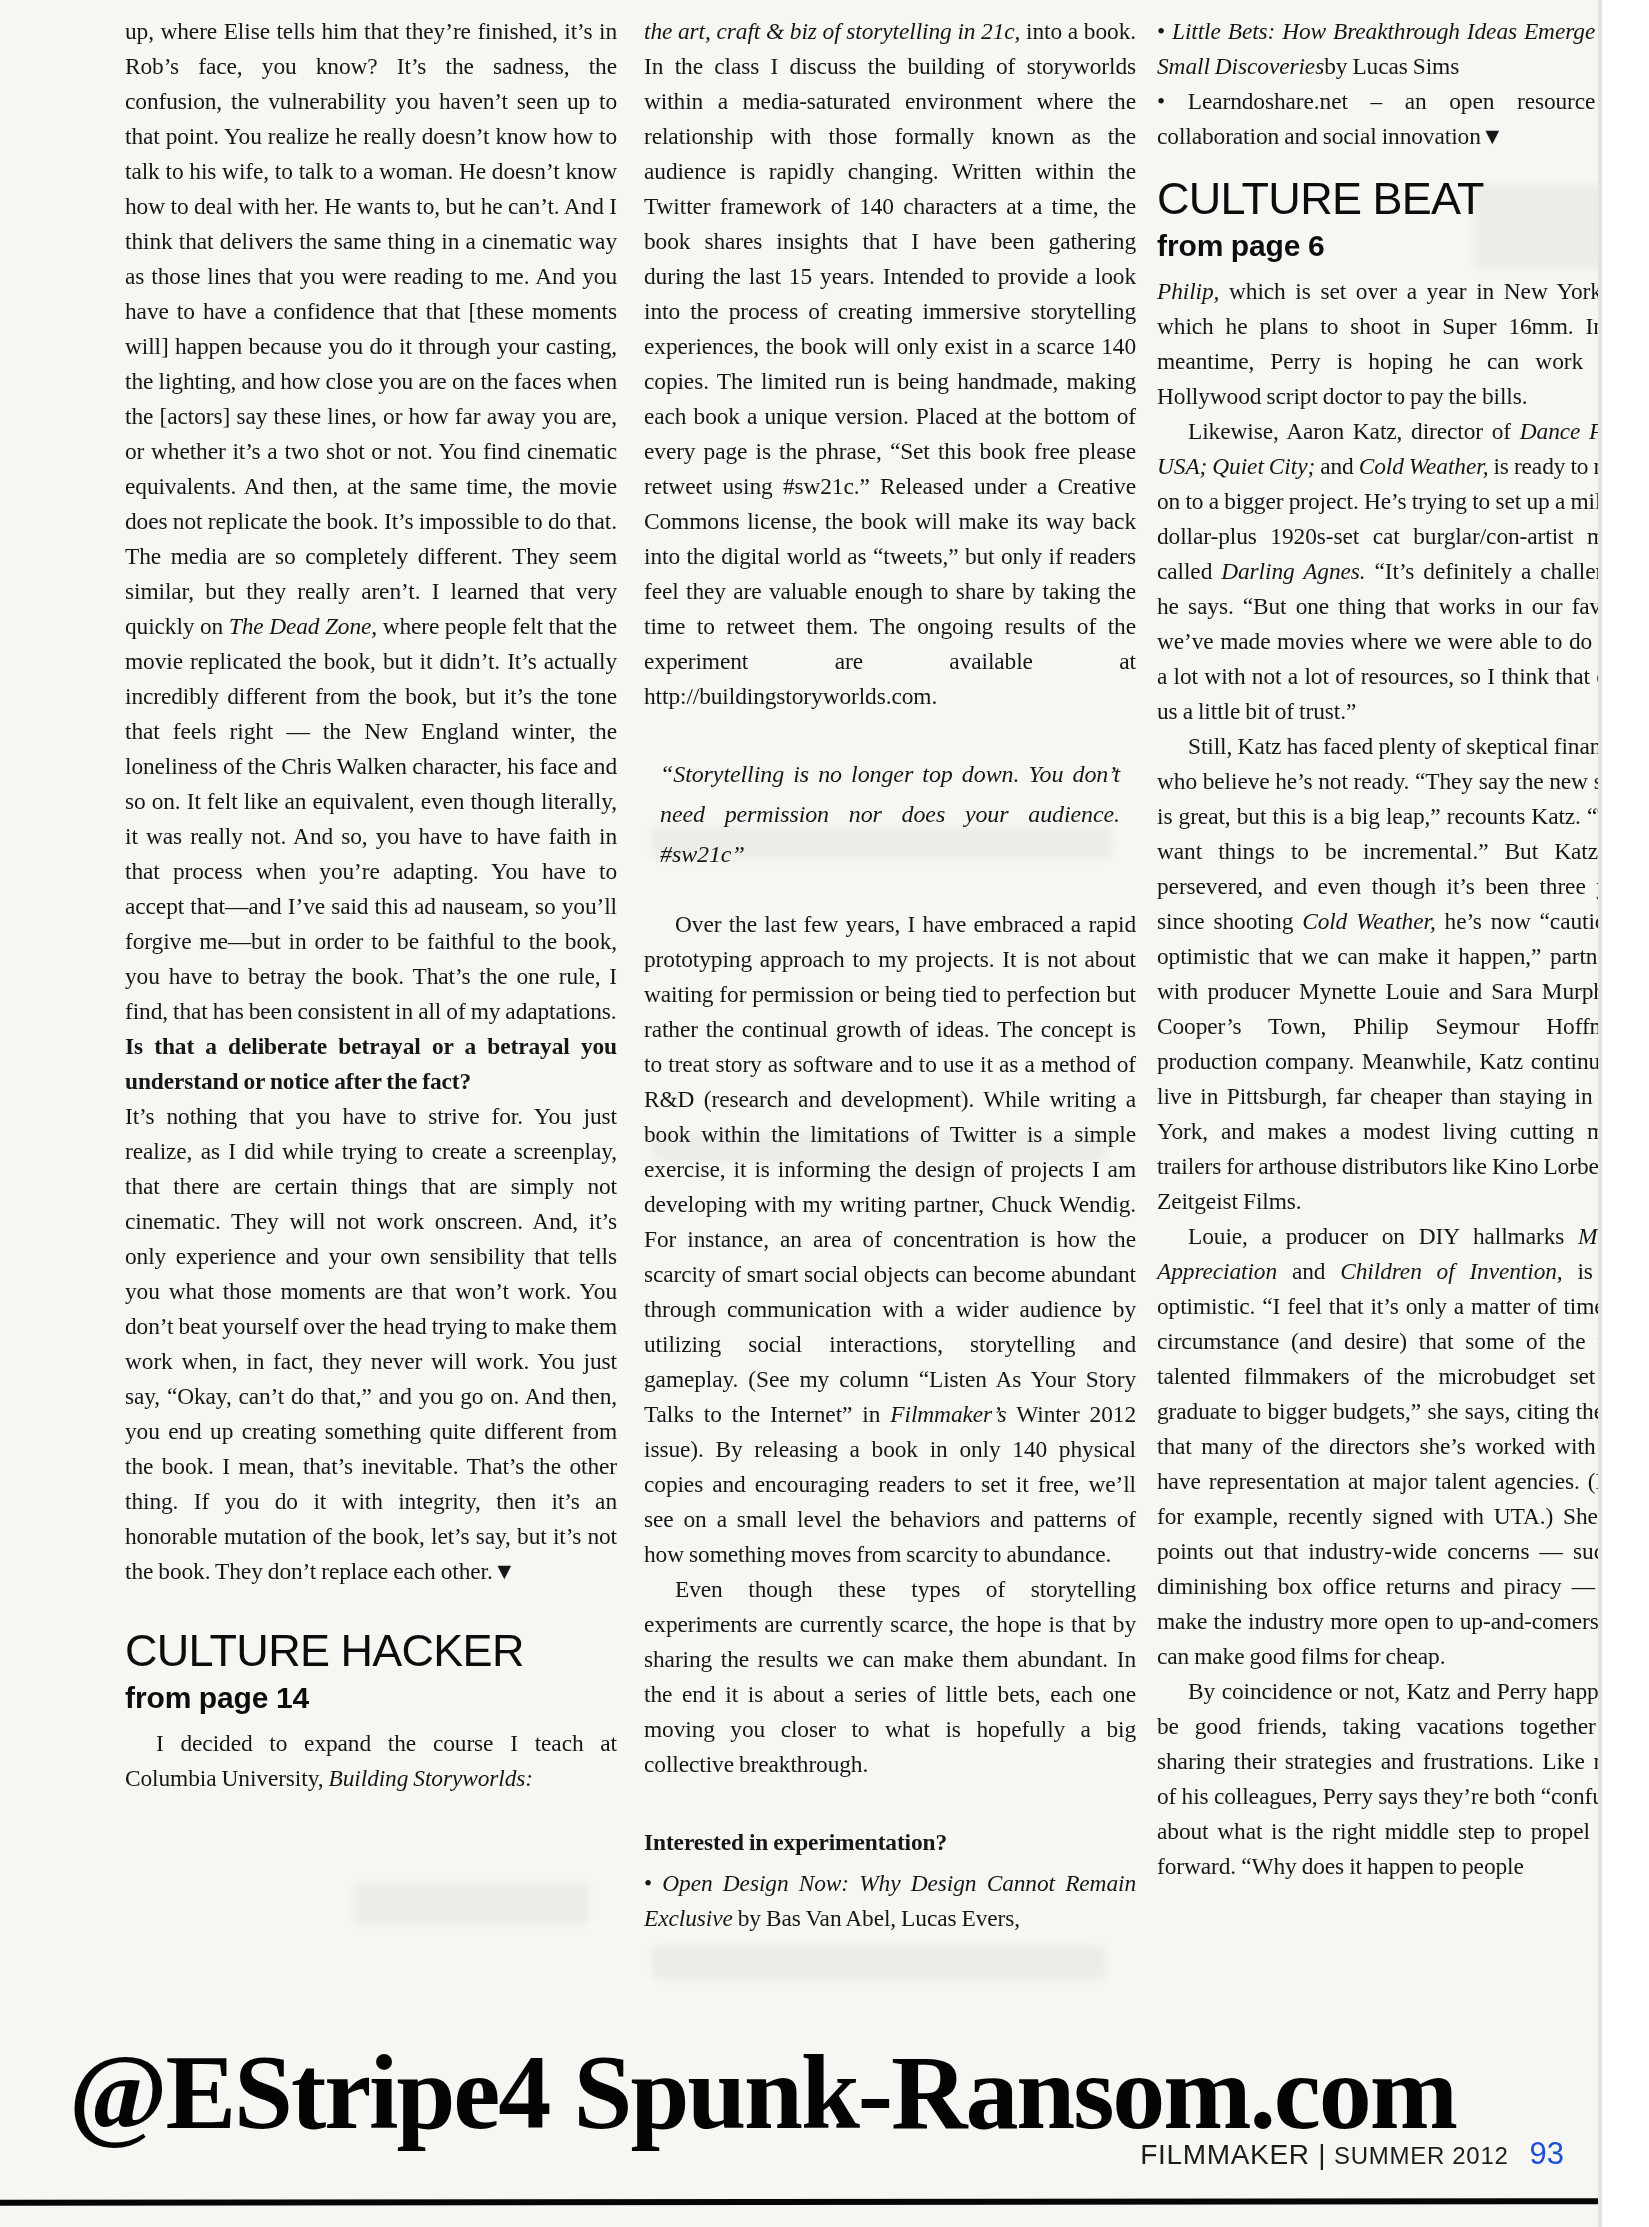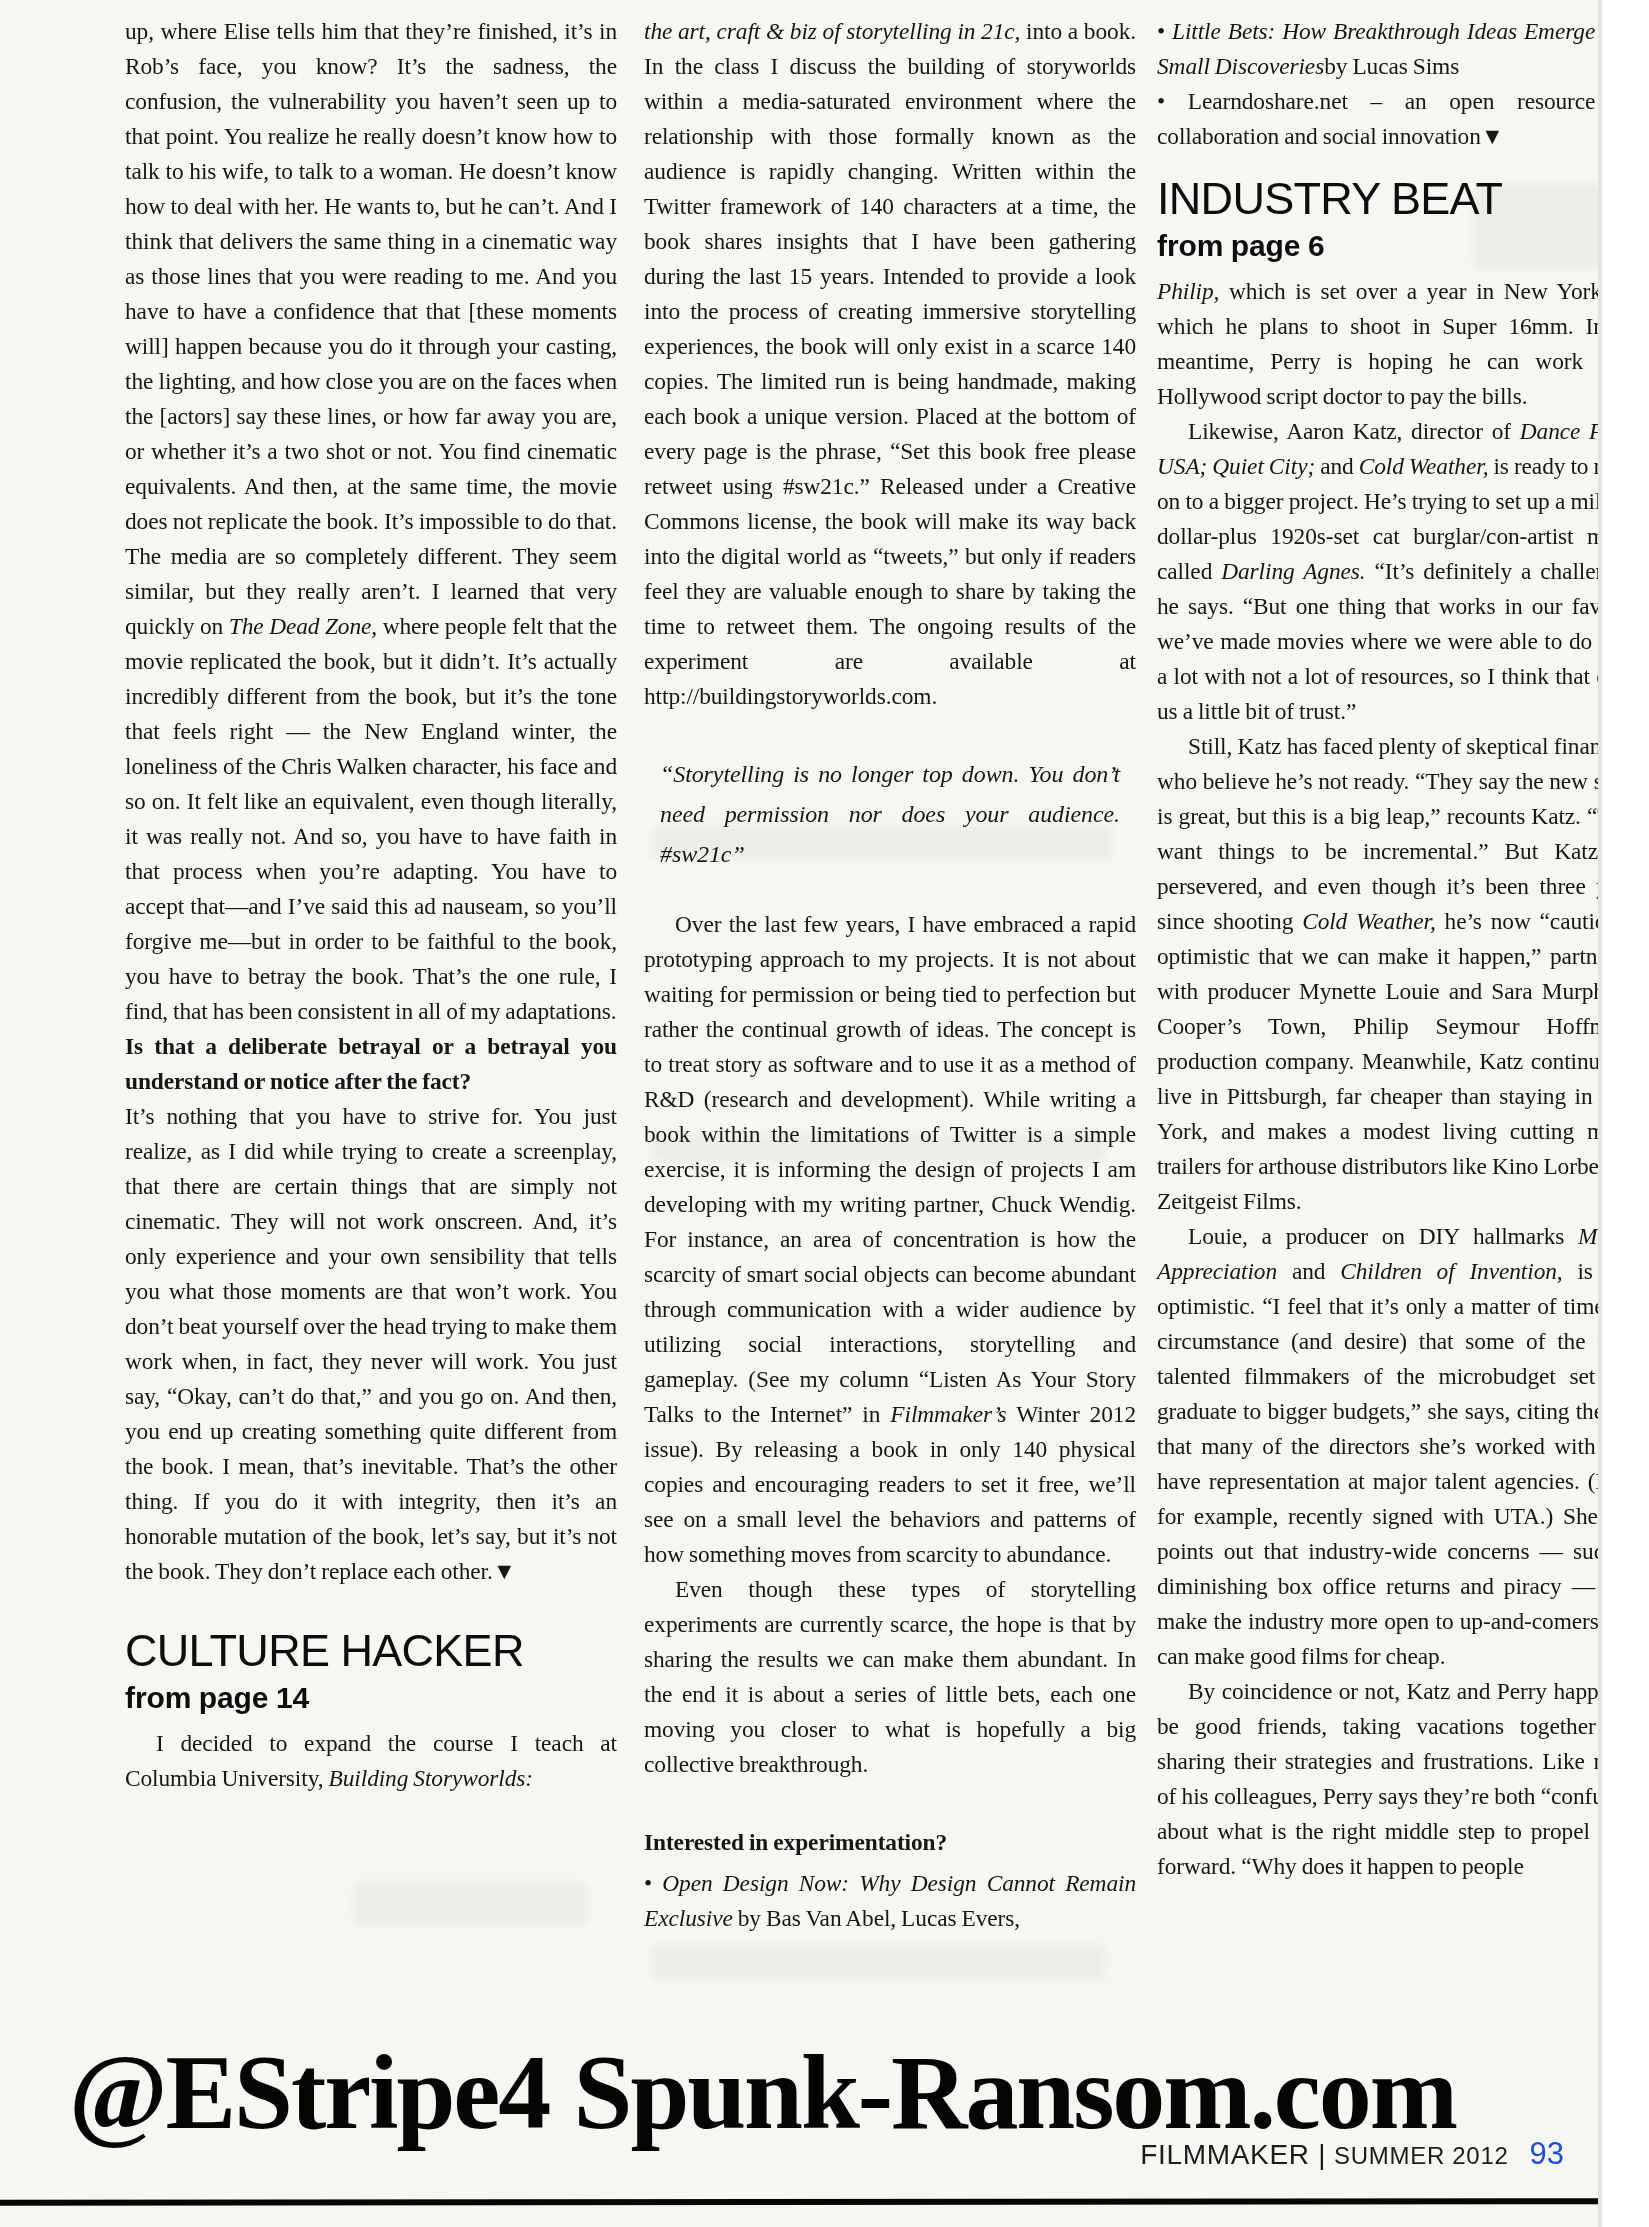--- a/index.html
+++ b/index.html
@@ -91,21 +91,21 @@
         <p class="para"><span class="seg-i">the art, craft &amp; biz of storytelling in 21c,</span><span class="seg-r"> into a book. In the class I discuss the building of storyworlds within a media-saturated environment where the relationship with those formally known as the audience is rapidly changing. Written within the Twitter framework of 140 characters at a time, the book shares insights that I have been gathering during the last 15 years. Intended to provide a look into the process of creating immersive storytelling experiences, the book will only exist in a scarce 140 copies. The limited run is being handmade, making each book a unique version. Placed at the bottom of every page is the phrase, “Set this book free please retweet using #sw21c.” Released under a Creative Commons license, the book will make its way back into the digital world as “tweets,” but only if readers feel they are valuable enough to share by taking the time to retweet them. The ongoing results of the experiment are available at http://buildingstoryworlds.com.</span></p>
         <p class="quote"><span class="seg-i">“Storytelling is no longer top down. You don’t need permission nor does your audience. #sw21c”</span></p>
         <p class="para indent"><span class="seg-r">Over the last few years, I have embraced a rapid prototyping approach to my projects. It is not about waiting for permission or being tied to perfection but rather the continual growth of ideas. The concept is to treat story as software and to use it as a method of R&amp;D (research and development). While writing a book within the limitations of Twitter is a simple exercise, it is informing the design of projects I am developing with my writing partner, Chuck Wendig. For instance, an area of concentration is how the scarcity of smart social objects can become abundant through communication with a wider audience by utilizing social interactions, storytelling and gameplay. (See my column “Listen As Your Story Talks to the Internet” in </span><span class="seg-i">Filmmaker’s</span><span class="seg-r"> Winter 2012 issue). By releasing a book in only 140 physical copies and encouraging readers to set it free, we’ll see on a small level the behaviors and patterns of how something moves from scarcity to abundance.</span></p>
         <p class="para indent"><span class="seg-r">Even though these types of storytelling experiments are currently scarce, the hope is that by sharing the results we can make them abundant.  In the end it is about a series of little bets, each one moving you closer to what is hopefully a big collective breakthrough.</span></p>
         <p class="subhead"><span class="seg-b">Interested in experimentation?</span></p>
         <p class="bullet"><span class="seg-r">• </span><span class="seg-i">Open Design Now: Why Design Cannot Remain Exclusive</span><span class="seg-r"> by Bas Van Abel, Lucas Evers,</span></p>
       </div>
       <div class="column col3">
         <p class="bullet"><span class="seg-r">• </span><span class="seg-i">Little Bets: How Breakthrough Ideas Emerge from Small Discoveries</span><span class="seg-r">by Lucas Sims</span></p>
         <p class="bullet"><span class="seg-r">• Learndoshare.net – an open resource for collaboration and social innovation▼</span></p>
-        <div class="section-heading">INDUSTRY BEAT</div>
+        <div class="section-heading">CULTURE BEAT</div>
         <div class="from-line">from page 6</div>
         <p class="para"><span class="seg-i">Philip,</span><span class="seg-r"> which is set over a year in New York and which he plans to shoot in Super 16mm. In the meantime, Perry is hoping he can work as a Hollywood script doctor to pay the bills.</span></p>
         <p class="para indent"><span class="seg-r">Likewise, Aaron Katz, director of </span><span class="seg-i">Dance Party, USA;</span><span class="seg-r"> </span><span class="seg-i">Quiet City;</span><span class="seg-r"> and </span><span class="seg-i">Cold Weather,</span><span class="seg-r"> is ready to move on to a bigger project. He’s trying to set up a million-dollar-plus 1920s-set cat burglar/con-artist movie called </span><span class="seg-i">Darling Agnes.</span><span class="seg-r"> “It’s definitely a challenge,” he says. “But one thing that works in our favor is we’ve made movies where we were able to do quite a lot with not a lot of resources, so I think that earns us a little bit of trust.”</span></p>
         <p class="para indent"><span class="seg-r">Still, Katz has faced plenty of skeptical financiers who believe he’s not ready. “They say the new script is great, but this is a big leap,” recounts Katz. “They want things to be incremental.” But Katz has persevered, and even though it’s been three years since shooting </span><span class="seg-i">Cold Weather,</span><span class="seg-r"> he’s now “cautiously optimistic that we can make it happen,” partnering with producer Mynette Louie and Sara Murphy of Cooper’s Town, Philip Seymour Hoffman’s production company. Meanwhile, Katz continues to live in Pittsburgh, far cheaper than staying in New York, and makes a modest living cutting movie trailers for arthouse distributors like Kino Lorber and Zeitgeist Films.</span></p>
         <p class="para indent"><span class="seg-r">Louie, a producer on DIY hallmarks </span><span class="seg-i">Mutual Appreciation</span><span class="seg-r"> and </span><span class="seg-i">Children of Invention,</span><span class="seg-r"> is also optimistic. “I feel that it’s only a matter of time and circumstance (and desire) that some of the more talented filmmakers of the microbudget set will graduate to bigger budgets,” she says, citing the fact that many of the directors she’s worked with now have representation at major talent agencies. (Katz, for example, recently signed with UTA.) She also points out that industry-wide concerns — such as diminishing box office returns and piracy — may make the industry more open to up-and-comers who can make good films for cheap.</span></p>
         <p class="para indent"><span class="seg-r">By coincidence or not, Katz and Perry happen to be good friends, taking vacations together and sharing their strategies and frustrations. Like many of his colleagues, Perry says they’re both “confused” about what is the right middle step to propel them forward. “Why does it happen to people</span></p>
       </div>
     </div>
 
   <div class="watermark">@EStripe4 Spunk-Ransom.com</div>

